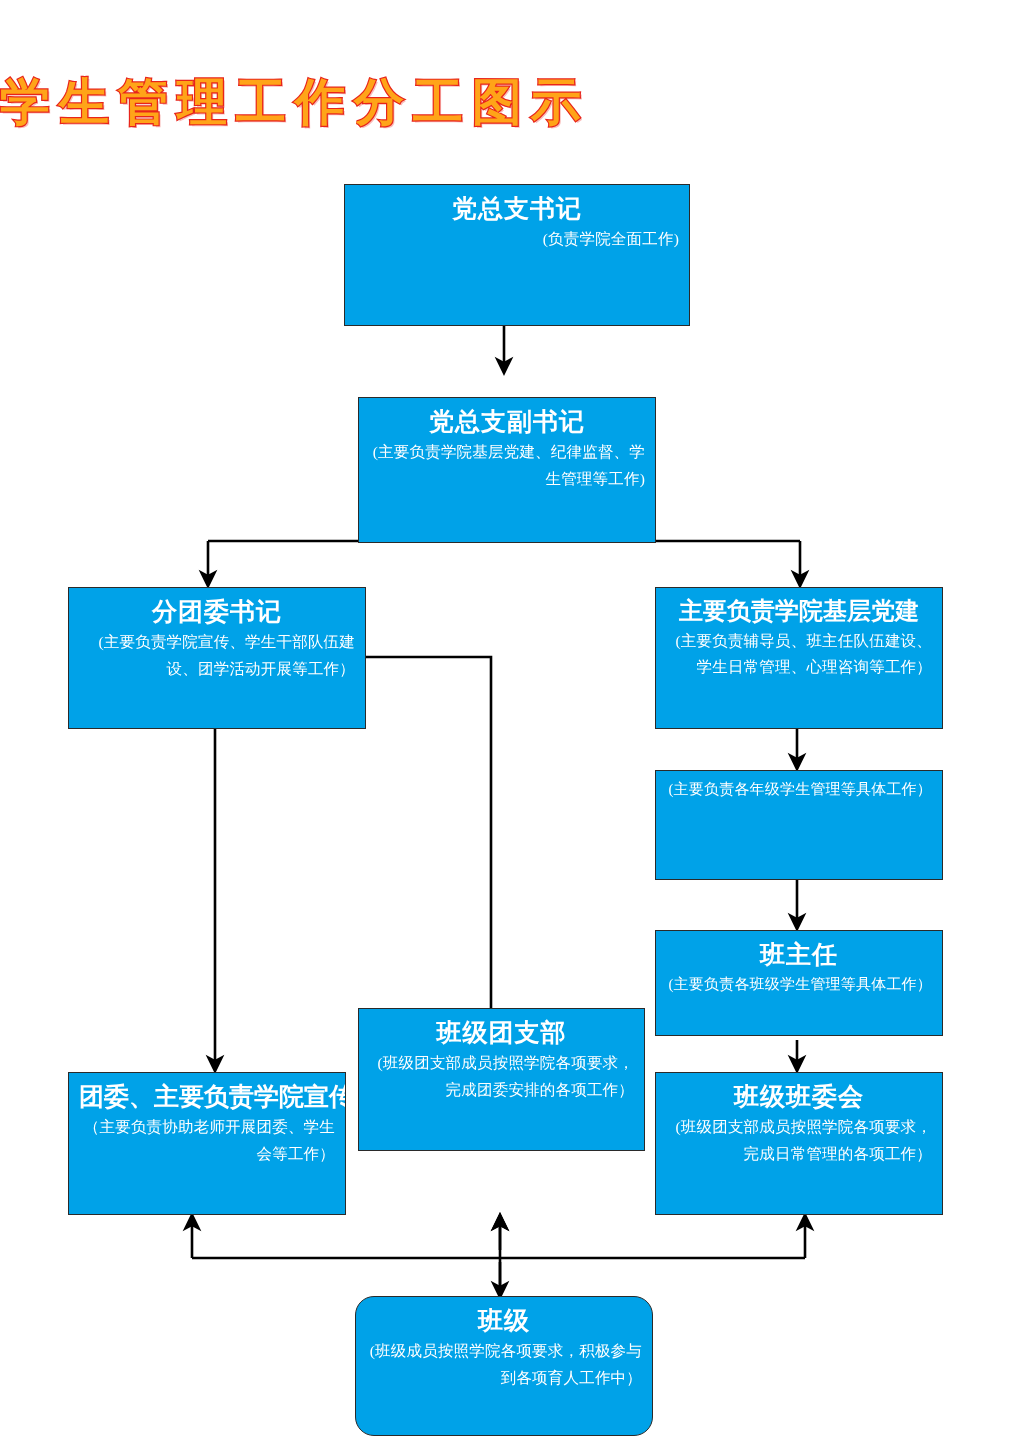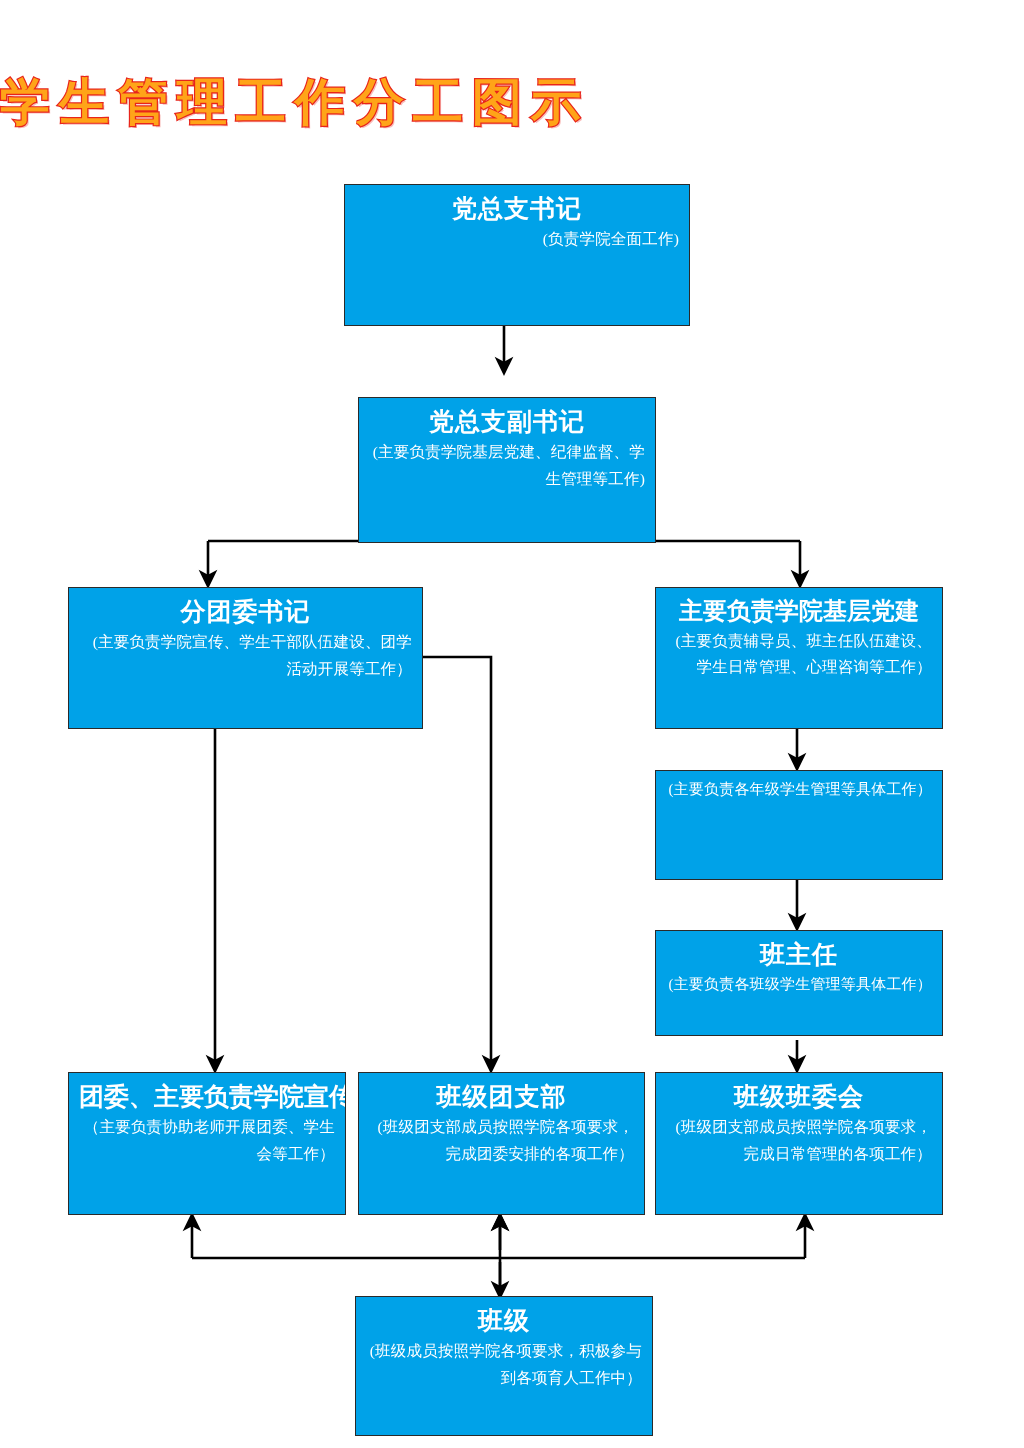--- a/index.html
+++ b/index.html
@@ -71,28 +71,28 @@
     line-height: 1.72;
     letter-spacing: 0.2px;
   }
 
   
   .node.wide-title .n-title { font-size: 24px; letter-spacing: 0px; }
 
   
   #node-party-secretary        { left: 344px; top: 184px;  width: 346px; height: 142px; }
   #node-deputy-party-secretary { left: 358px; top: 374px;  width: 298px; height: 146px; margin-top: 23px; }
-  #node-youth-league-secretary { left: 68px;  top: 587px;  width: 355px; height: 142px; }
+  #node-youth-league-secretary { left: 68px;  top: 587px;  width: 298px; height: 142px; }
   #node-student-affairs-dir    { left: 655px; top: 587px;  width: 288px; height: 142px; }
   #node-counselor              { left: 655px; top: 770px;  width: 288px; height: 110px; }
   #node-class-teacher          { left: 655px; top: 930px;  width: 288px; height: 106px; }
   #node-league-cadres          { left: 68px;  top: 1072px; width: 278px; height: 143px; }
-  #node-class-league-branch    { left: 358px; top: 1072px; width: 287px; height: 143px; }
+  #node-class-league-branch    { left: 358px; top: 1008px; width: 287px; height: 143px; }
   #node-class-committee        { left: 655px; top: 1072px; width: 288px; height: 143px; }
-  #node-class                  { left: 355px; top: 1296px; width: 298px; height: 140px; }
+  #node-class                  { left: 355px; top: 1296px; width: 298px; height: 140px; border-radius: 19px; }
 
   #node-student-affairs-dir .n-title { font-size: 24px; letter-spacing: 0px; }
   #node-league-cadres .n-title { font-size: 25px; letter-spacing: 0px; }
   #node-counselor .n-desc,
   #node-class-teacher .n-desc { font-size: 15px; }
 </style>
 </head>
 <body>
 
 <div id="canvas">

